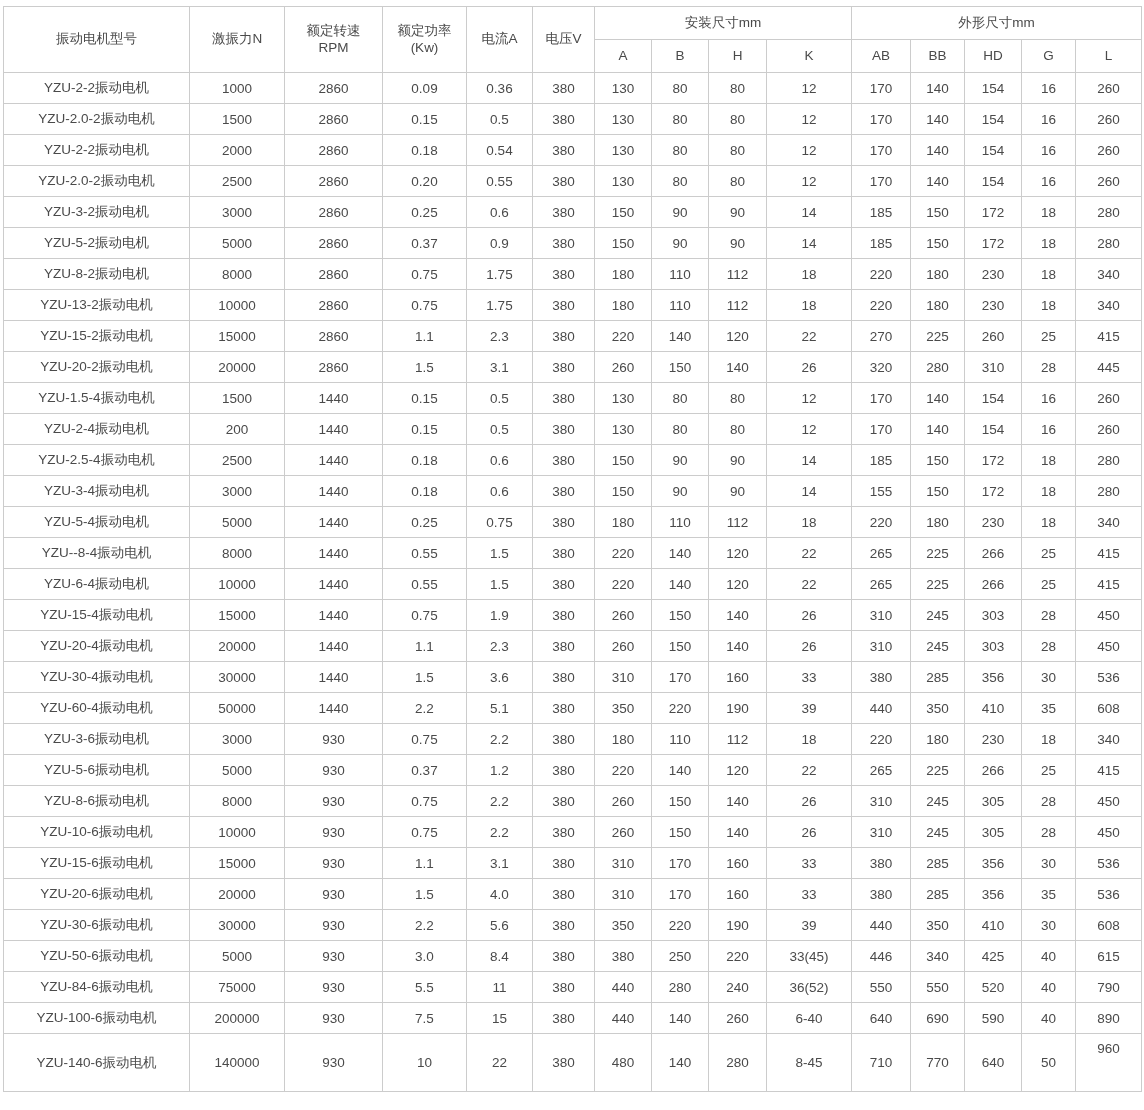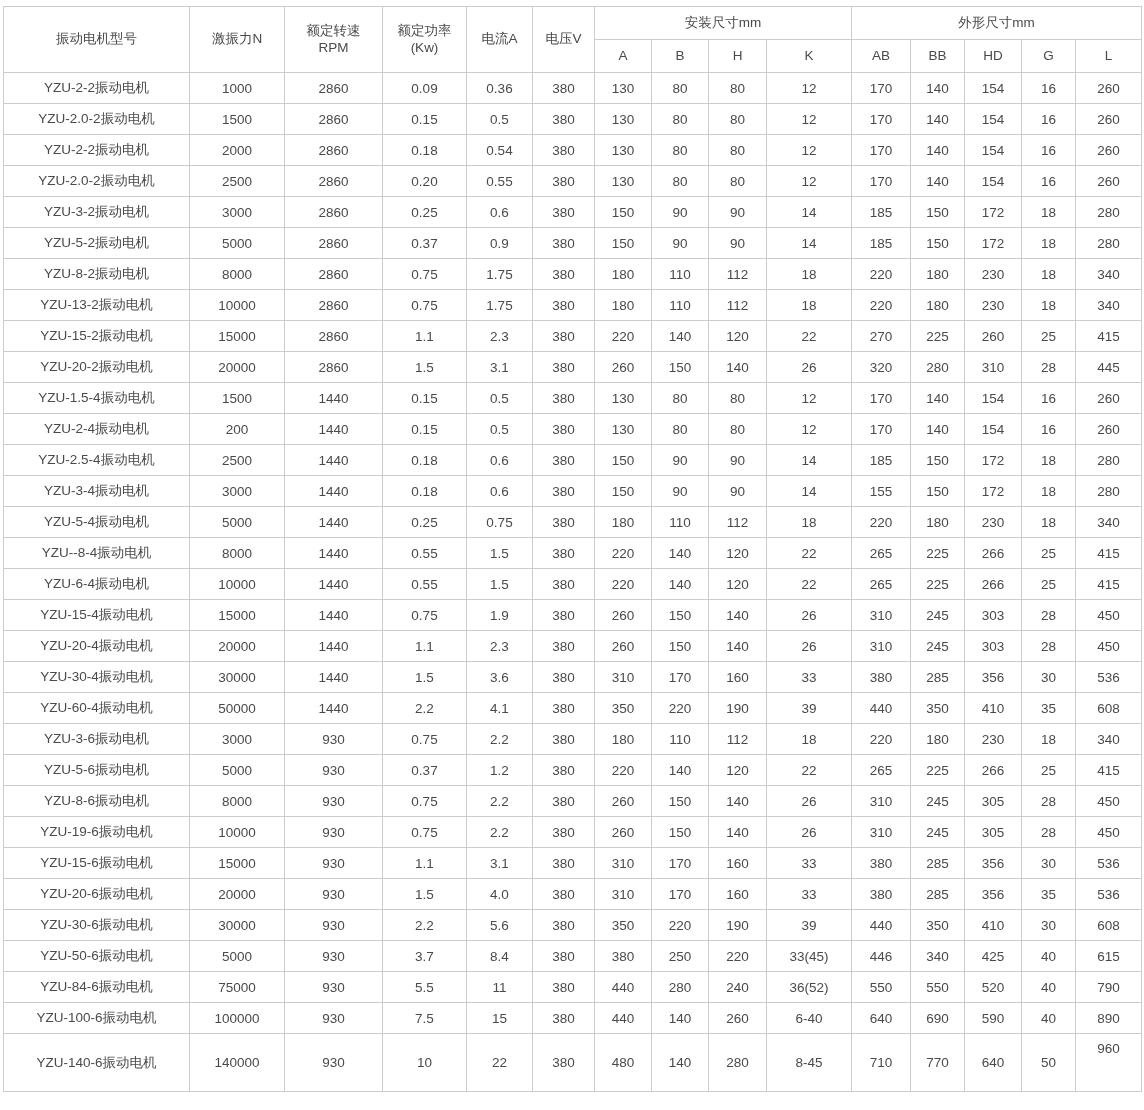--- a/index.html
+++ b/index.html
@@ -424,21 +424,21 @@
           <td>285</td>
           <td>356</td>
           <td>30</td>
           <td>536</td>
         </tr>
         <tr>
           <td>YZU-60-4振动电机</td>
           <td>50000</td>
           <td>1440</td>
           <td>2.2</td>
-          <td>4.1</td>
+          <td>5.1</td>
           <td>380</td>
           <td>350</td>
           <td>220</td>
           <td>190</td>
           <td>39</td>
           <td>440</td>
           <td>350</td>
           <td>410</td>
           <td>35</td>
           <td>608</td>
@@ -488,21 +488,21 @@
           <td>150</td>
           <td>140</td>
           <td>26</td>
           <td>310</td>
           <td>245</td>
           <td>305</td>
           <td>28</td>
           <td>450</td>
         </tr>
         <tr>
-          <td>YZU-19-6振动电机</td>
+          <td>YZU-10-6振动电机</td>
           <td>10000</td>
           <td>930</td>
           <td>0.75</td>
           <td>2.2</td>
           <td>380</td>
           <td>260</td>
           <td>150</td>
           <td>140</td>
           <td>26</td>
           <td>310</td>
@@ -559,21 +559,21 @@
           <td>440</td>
           <td>350</td>
           <td>410</td>
           <td>30</td>
           <td>608</td>
         </tr>
         <tr>
           <td>YZU-50-6振动电机</td>
           <td>5000</td>
           <td>930</td>
-          <td>3.7</td>
+          <td>3.0</td>
           <td>8.4</td>
           <td>380</td>
           <td>380</td>
           <td>250</td>
           <td>220</td>
           <td>33(45)</td>
           <td>446</td>
           <td>340</td>
           <td>425</td>
           <td>40</td>
@@ -591,21 +591,21 @@
           <td>240</td>
           <td>36(52)</td>
           <td>550</td>
           <td>550</td>
           <td>520</td>
           <td>40</td>
           <td>790</td>
         </tr>
         <tr>
           <td>YZU-100-6振动电机</td>
-          <td>100000</td>
+          <td>200000</td>
           <td>930</td>
           <td>7.5</td>
           <td>15</td>
           <td>380</td>
           <td>440</td>
           <td>140</td>
           <td>260</td>
           <td>6-40</td>
           <td>640</td>
           <td>690</td>

